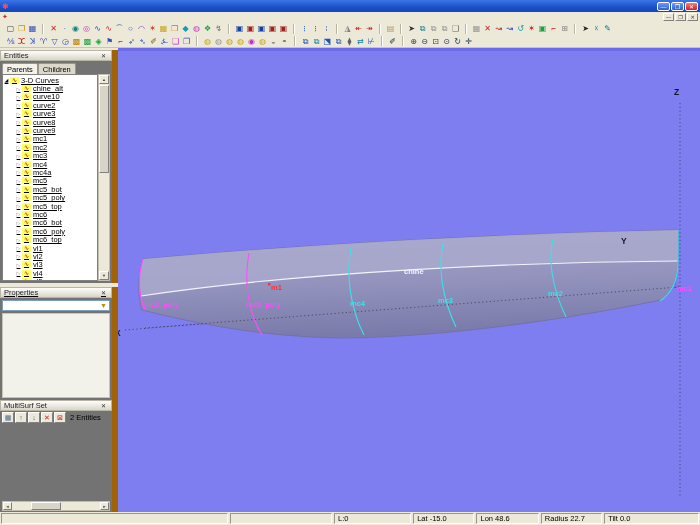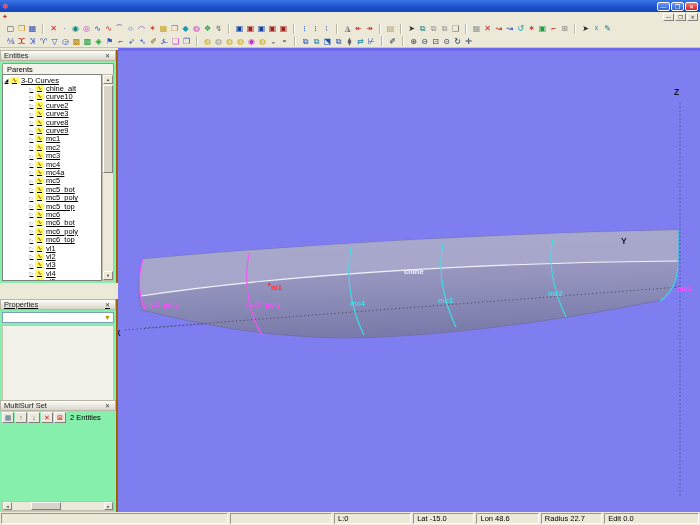--- a/index.html
+++ b/index.html
@@ -30,47 +30,47 @@
   
   .toolbar { position:absolute; left:0; width:700px; background:#ece9d8; display:flex;
     align-items:center; padding-left:3px; }
   #toolbar1 { top:22px; height:13px; }
   #toolbar2 { top:35px; height:13px; border-bottom:1px solid #c8c5b5; }
   .tb-group { display:flex; align-items:center; padding:0 2px; }
   .tb-sep { width:2px; height:10px; border-left:1px solid #b8b5a5; border-right:1px solid #fff; margin:0 2px; }
   .icon { width:11px; height:11px; font-size:8px; line-height:11px; text-align:center; display:inline-block; }
 
   
-  .panel { position:absolute; left:0; width:118px; background:#86efac; border-right:2px solid #a16207; }
+  .panel { position:absolute; left:0; width:118px; background:#737373; border-right:6px solid #a16207; }
   .panel-title { height:11px; background:linear-gradient(#fdfdfb,#d9d6c8); border:1px solid #b8b5a5;
     display:flex; align-items:center; padding:0 3px; font-size:7.5px; color:#222; }
   .panel-title .x { margin-left:auto; font-size:6px; color:#333; width:9px; text-align:center; }
 
   #entities-panel { top:50px; height:233px; }
-  #tabs { display:flex; padding:2px 2px 0 2px; height:12px;flex-direction:column; }
+  #tabs { display:flex; padding:2px 2px 0 2px; height:12px; }
   .tab { font-size:7.5px; padding:0 4px; border:1px solid #9a978a; border-bottom:none;
     border-radius:2px 2px 0 0; background:#dcd9ca; height:11px; line-height:11px; }
   .tab.active { background:#f4f2ea; position:relative; z-index:2; }
   #tree-wrap { position:absolute; left:2px; top:24px; right:14px; bottom:2px; background:#fff;
     border:1px solid #808080; overflow:hidden; padding-top:1px; }
   .tree-row { display:flex; align-items:center; height:8.4px; font-size:7.5px; white-space:nowrap;text-decoration:underline; }
   .tree-row .arrow { width:7px; text-align:center; color:#888; font-size:5px; flex:none; }
   .tree-row .arrow.open { color:#000; }
   .tree-row .cicon { width:9px; height:7px; background:#ffff66; color:#a00000; font-size:6px;
     line-height:7px; text-align:center; margin-right:2px; flex:none; }
-  .tree-row.child { padding-left:25px; }
+  .tree-row.child { padding-left:12px; }
   .vscroll { position:absolute; width:12px; background:#ece9d8; border:1px solid #c0bdb0; }
   #entities-scroll { right:2px; top:24px; bottom:2px; }
   .vscroll .sb { position:absolute; left:0; width:10px; height:9px; background:#ece9d8;
     border:1px solid; border-color:#fff #808080 #808080 #fff; font-size:4px; text-align:center; line-height:8px; color:#444;}
   .vscroll .up { top:0; } .vscroll .dn { bottom:0; }
   .vscroll .thumb { position:absolute; left:0; width:10px; background:#d8d5c8;
     border:1px solid; border-color:#fff #808080 #808080 #fff; }
 
-  #properties-panel { top:299px; height:113px;text-decoration:underline; }
+  #properties-panel { top:287px; height:113px;text-decoration:underline; }
   #prop-field { position:absolute; left:2px; top:13px; right:2px; height:11px; background:#fff;
     border:1px solid #7f9db9; display:flex; align-items:center; }
   #prop-field .ficon { margin-left:auto; color:#c09000; font-size:7px; padding-right:2px; }
   #prop-body { position:absolute; left:2px; top:26px; right:2px; bottom:2px; background:#f2f1ea; border:1px solid #c8c5b5; }
 
   #selection-panel { top:400px; height:112px; }
   #sel-toolbar { display:flex; align-items:center; gap:1px; padding:1px 2px; height:13px; }
   .sbtn { width:12px; height:11px; border:1px solid; border-color:#fff #808080 #808080 #fff;
     background:#ece9d8; font-size:7px; line-height:10px; text-align:center; }
   #sel-count { font-size:7.5px; margin-left:3px; }
@@ -485,16 +485,16 @@
     </svg>
   </div>
 
   <div id="statusbar">
       <span class="status-cell" style="width: 230px;"></span>
       <span class="status-cell" style="width: 103px;"></span>
       <span class="status-cell" style="width: 78px;">L:0</span>
       <span class="status-cell" style="width: 62px;">Lat -15.0</span>
       <span class="status-cell" style="width: 63px;">Lon 48.6</span>
       <span class="status-cell" style="width: 62px;">Radius 22.7</span>
-      <span class="status-cell" style="width: 96px;">Edit 0.0</span>
+      <span class="status-cell" style="width: 96px;">Tilt 0.0</span>
     </div>
 
 </div>
 
 </body></html>

